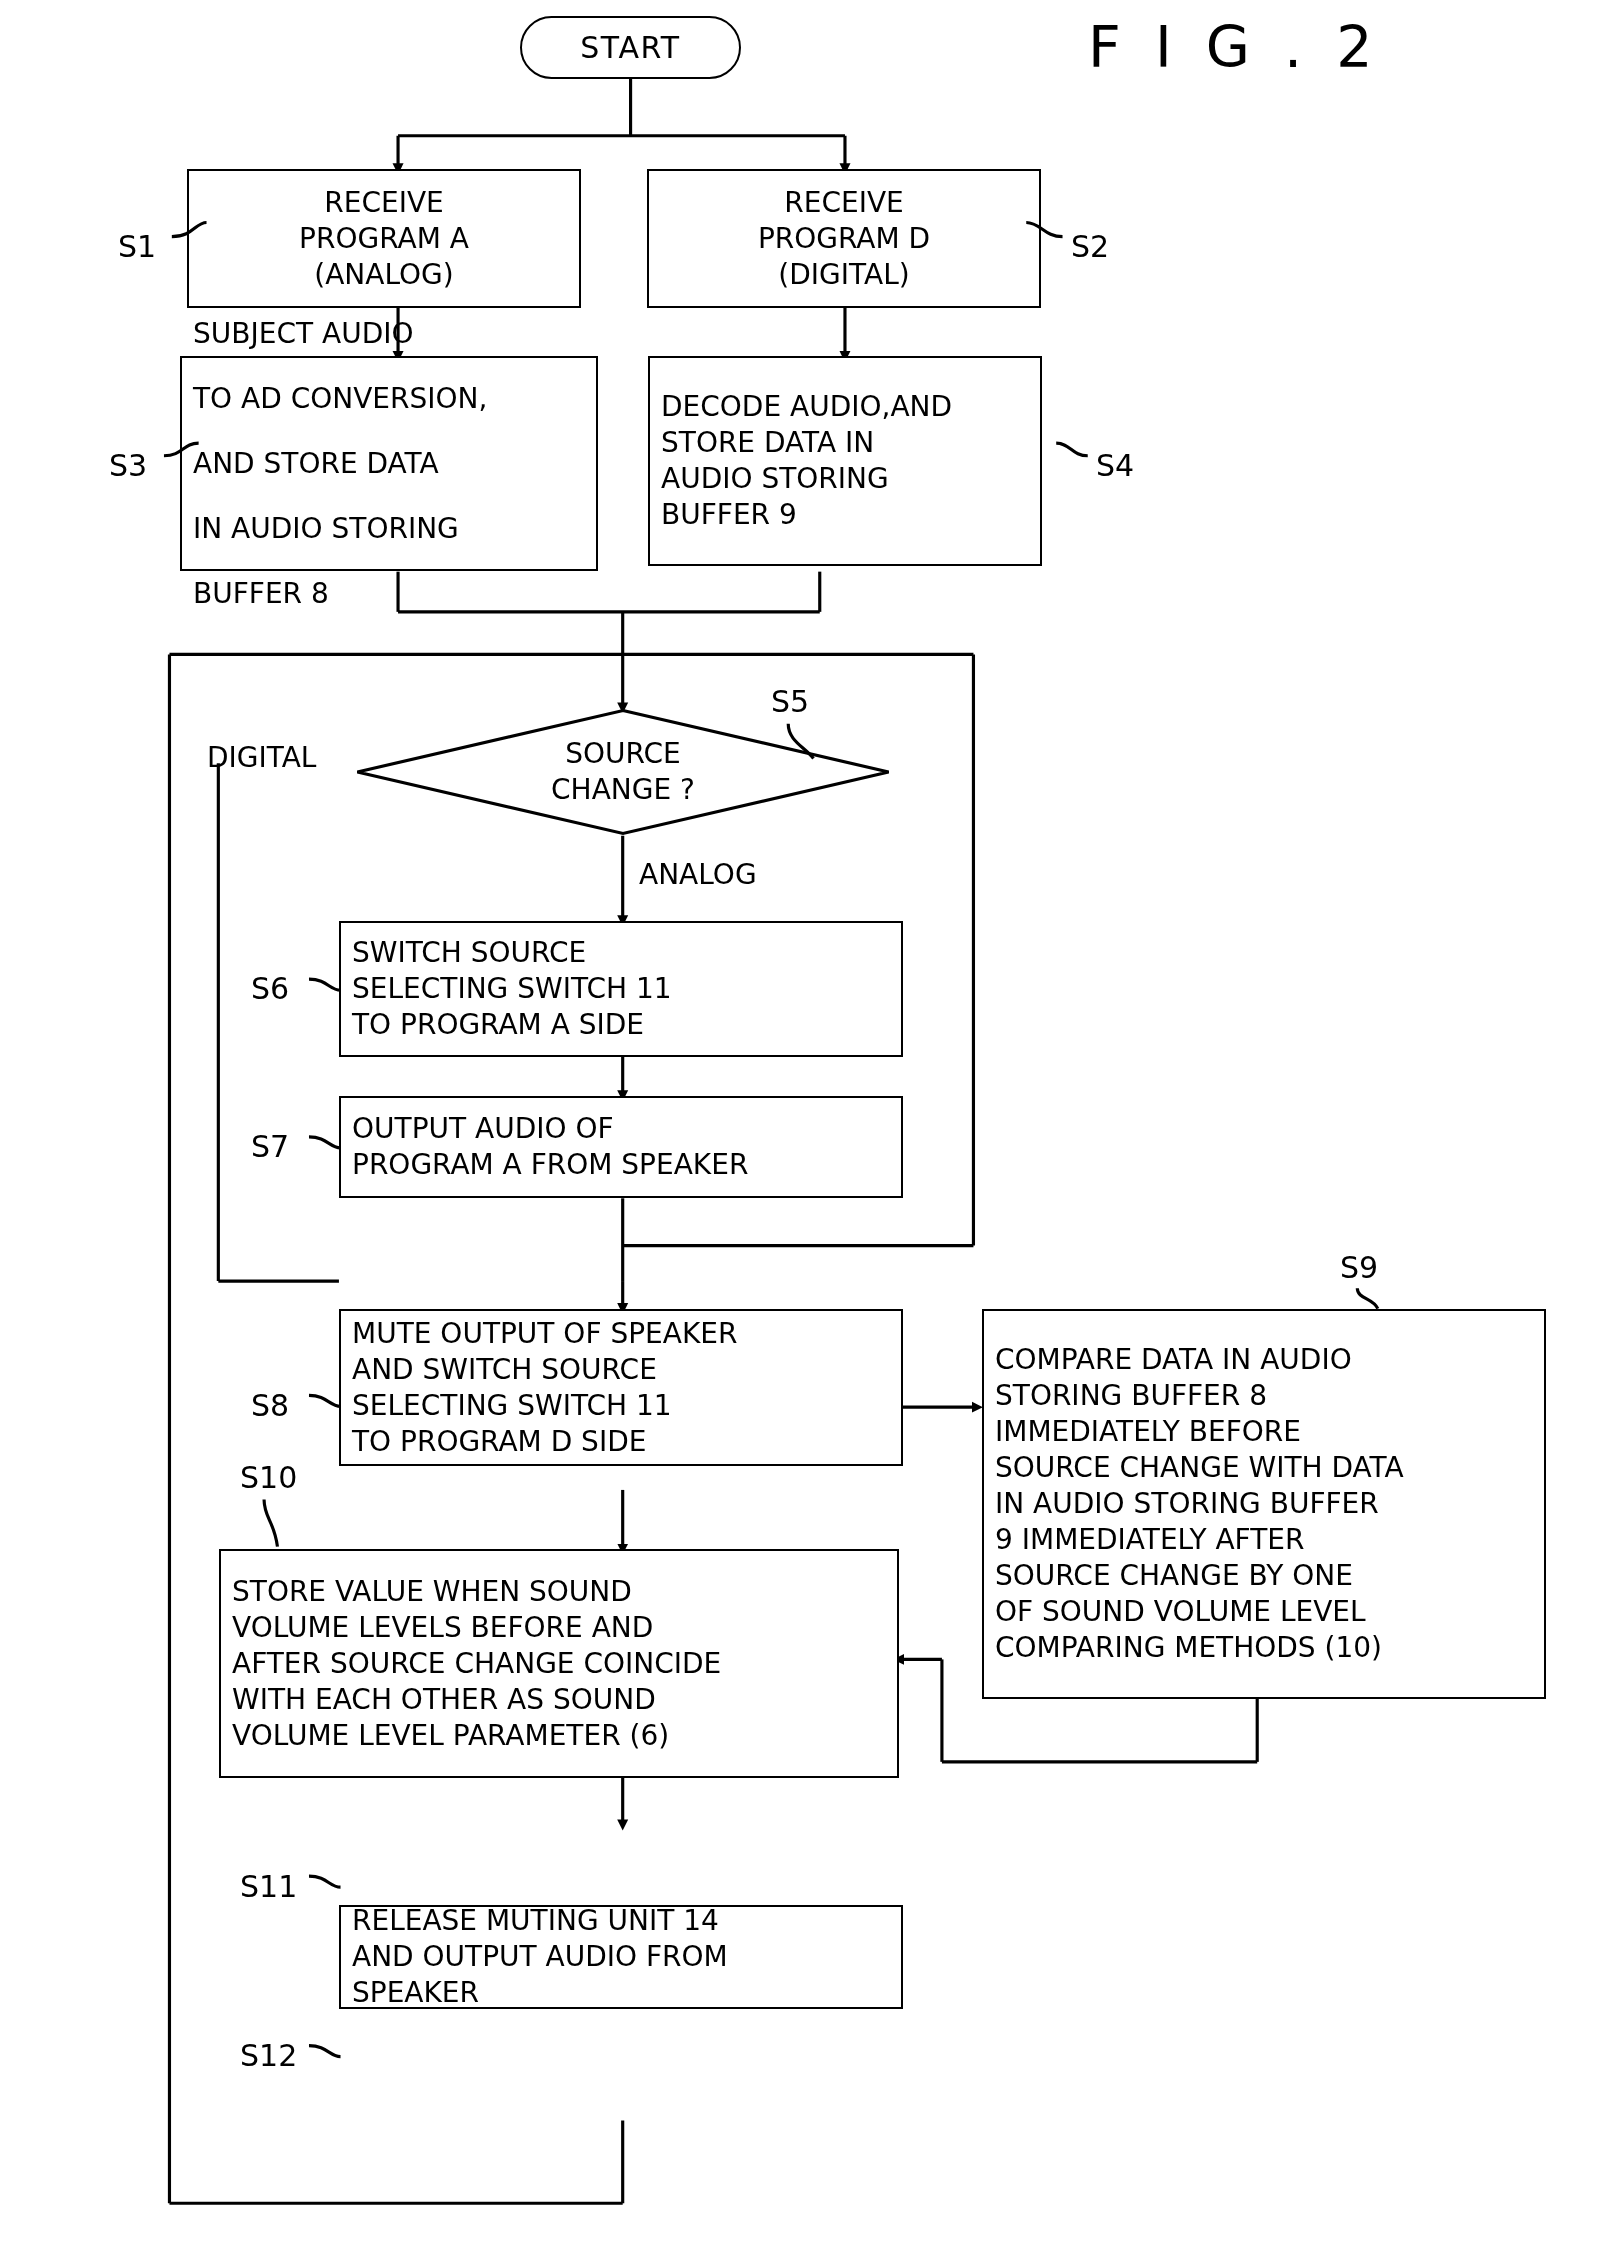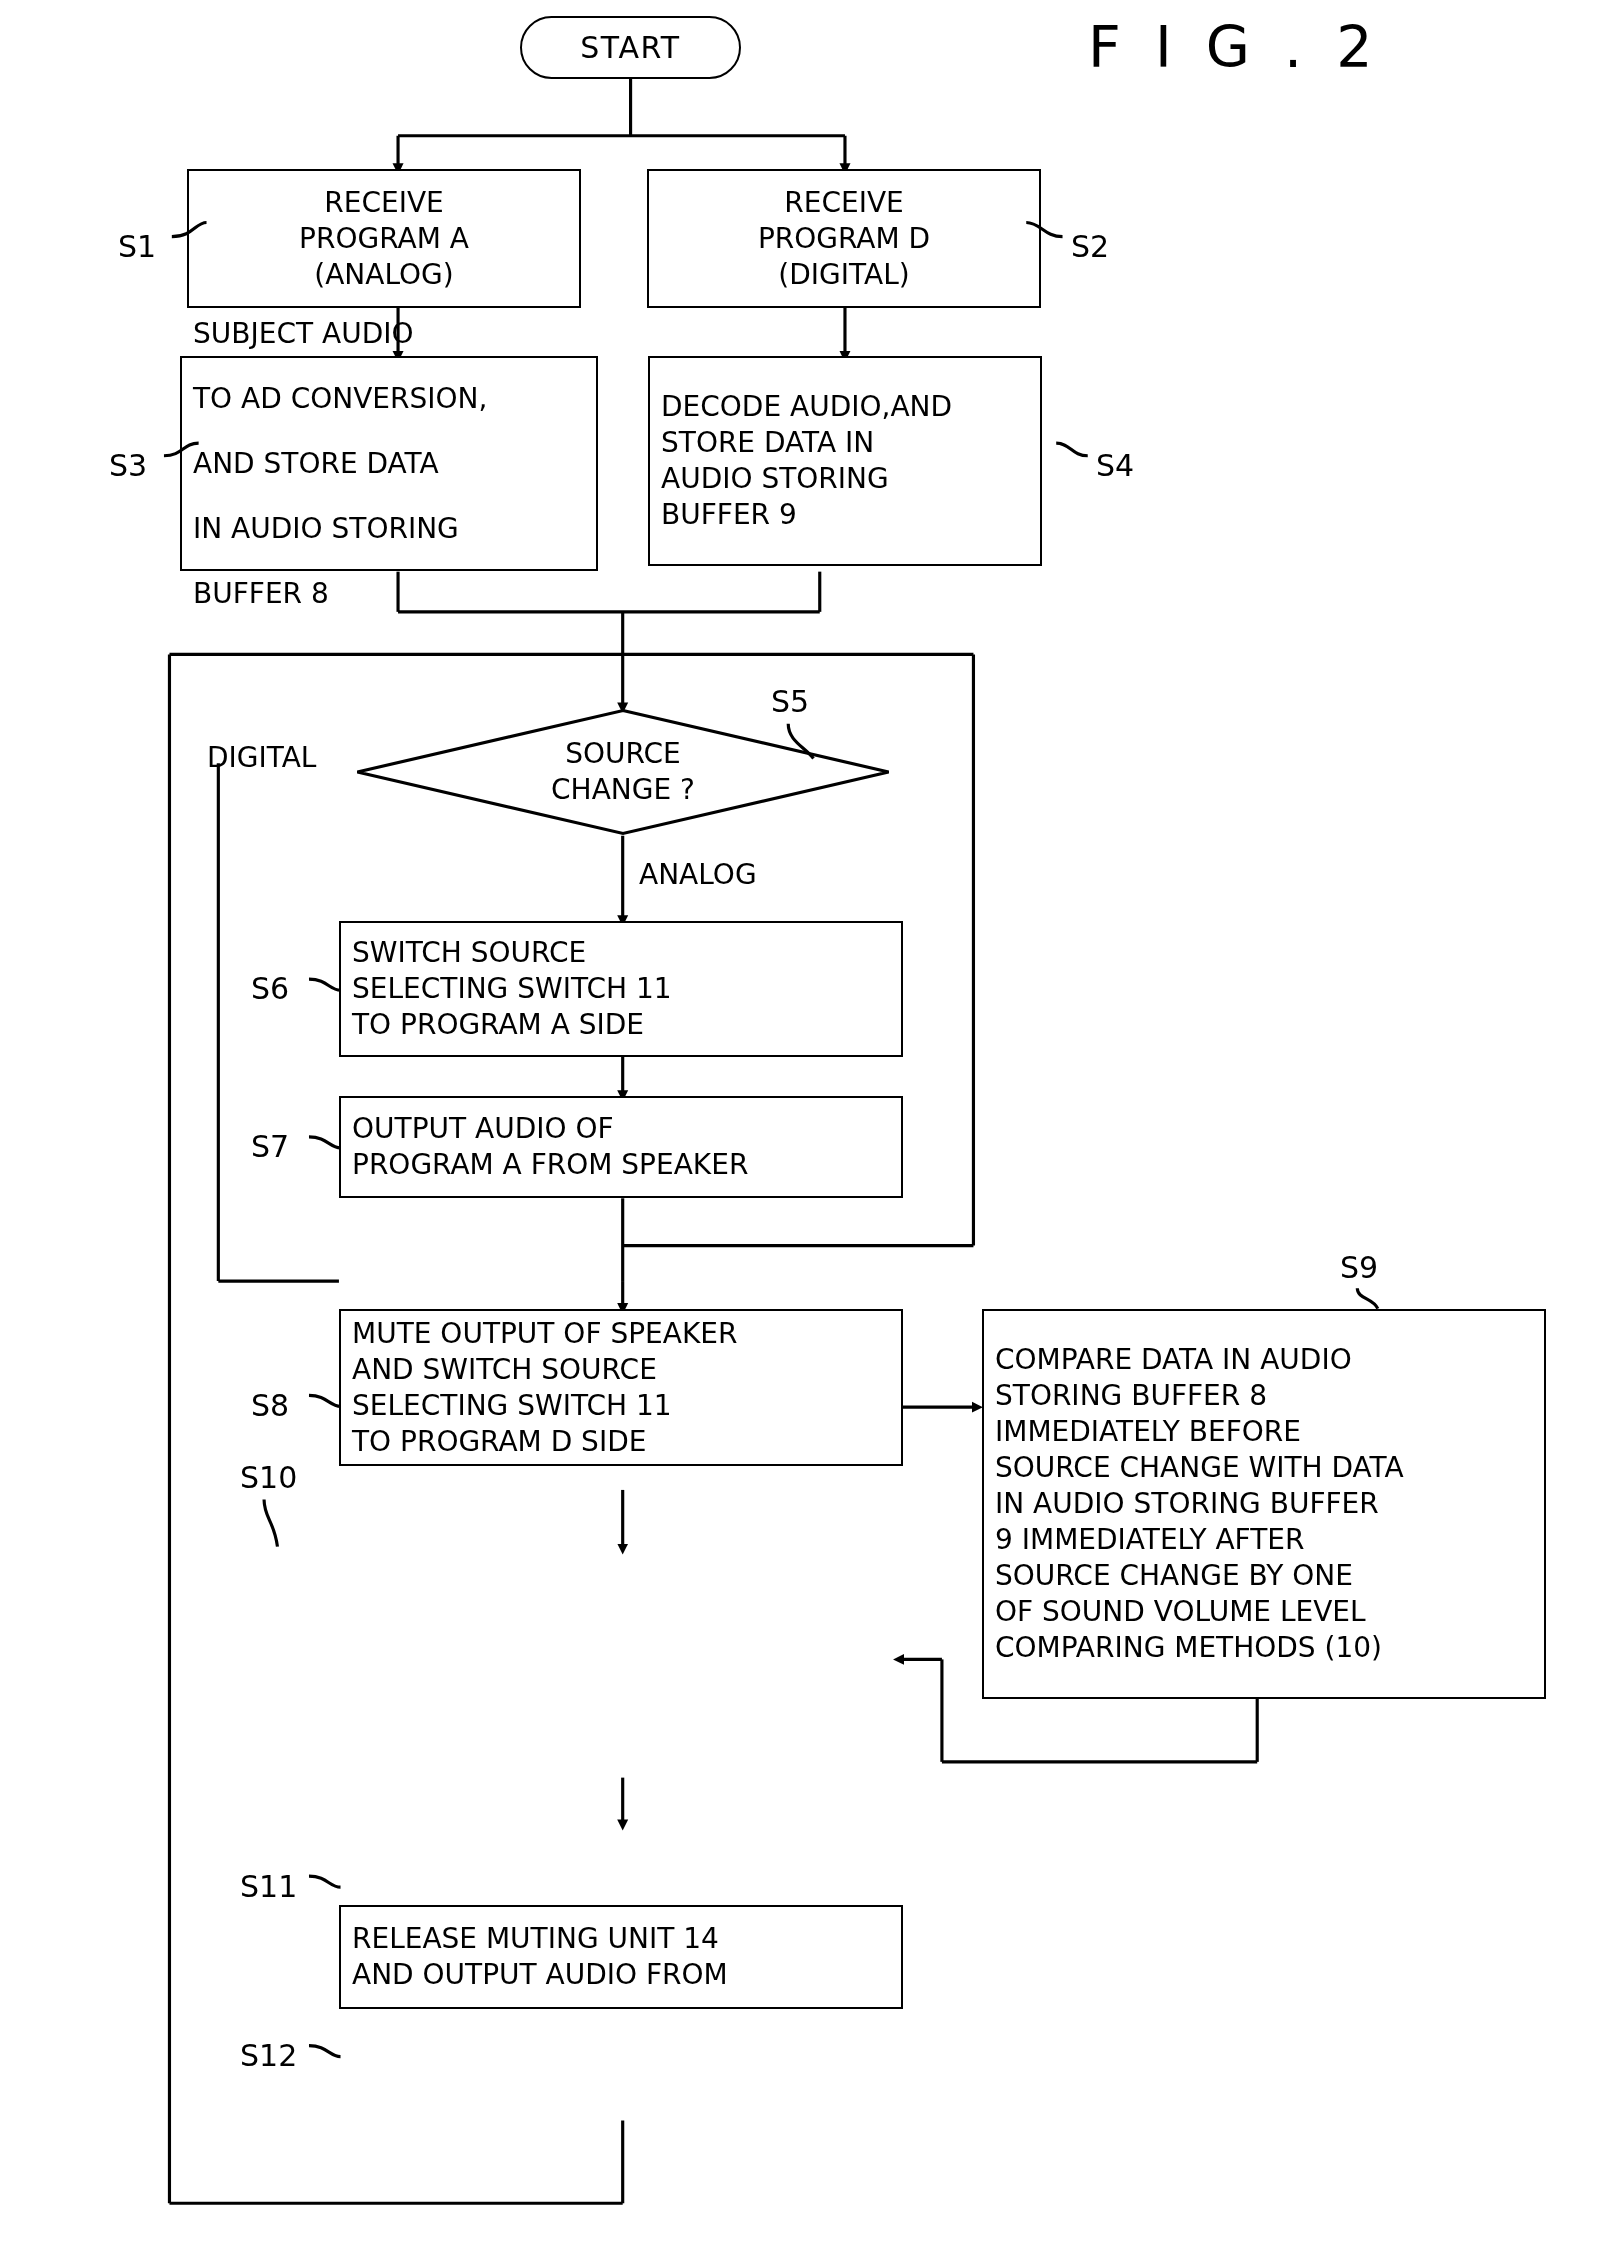--- a/index.html
+++ b/index.html
@@ -260,33 +260,41 @@
     <div class="line">9 IMMEDIATELY AFTER</div>
     <div class="line">SOURCE CHANGE BY ONE</div>
     <div class="line">OF SOUND VOLUME LEVEL</div>
     <div class="line">COMPARING METHODS (10)</div>
   </div>
   <div class="steplabel" style="left:1340px; top:1250px;">S9</div>
   <svg class="lines" style="pointer-events:none;" viewBox="0 0 2054 2868" width="1619" height="2261">
     <path d="M1722,1634 C1722,1648 1742,1646 1748,1660" stroke="#000" stroke-width="4" fill="none"></path>
   </svg>
 
+  <div class="box" style="left:219px; top:1549px; width:680px; height:229px;">
+    <div class="line">STORE VALUE WHEN SOUND</div>
+    <div class="line">VOLUME LEVELS BEFORE AND</div>
+    <div class="line">AFTER SOURCE CHANGE COINCIDE</div>
+    <div class="line">WITH EACH OTHER AS SOUND</div>
+    <div class="line">VOLUME LEVEL PARAMETER (6)</div>
+  </div>
   <div class="steplabel" style="left:240px; top:1460px;">S10</div>
   <svg class="lines" style="pointer-events:none;" viewBox="0 0 2054 2868" width="1619" height="2261">
     <path d="M335,1902 C335,1925 348,1930 352,1962" stroke="#000" stroke-width="4" fill="none"></path>
   </svg>
 
   <div class="steplabel" style="left:240px; top:1869px;">S11</div>
   <svg class="lines" style="pointer-events:none;" viewBox="0 0 2054 2868" width="1619" height="2261">
     <path d="M392,2380 C415,2380 418,2394 432,2394" stroke="#000" stroke-width="4" fill="none"></path>
   </svg>
 
   <div class="box" style="left:339px; top:1905px; width:564px; height:104px;">
     <div class="line">RELEASE MUTING UNIT 14</div>
     <div class="line">AND OUTPUT AUDIO FROM</div>
+    <div class="line">SPEAKER</div>
   </div>
   <div class="steplabel" style="left:240px; top:2038px;">S12</div>
   <svg class="lines" style="pointer-events:none;" viewBox="0 0 2054 2868" width="1619" height="2261">
     <path d="M392,2595 C415,2595 418,2609 432,2609" stroke="#000" stroke-width="4" fill="none"></path>
   </svg>
 
 </div>
 
 
 </body></html>

